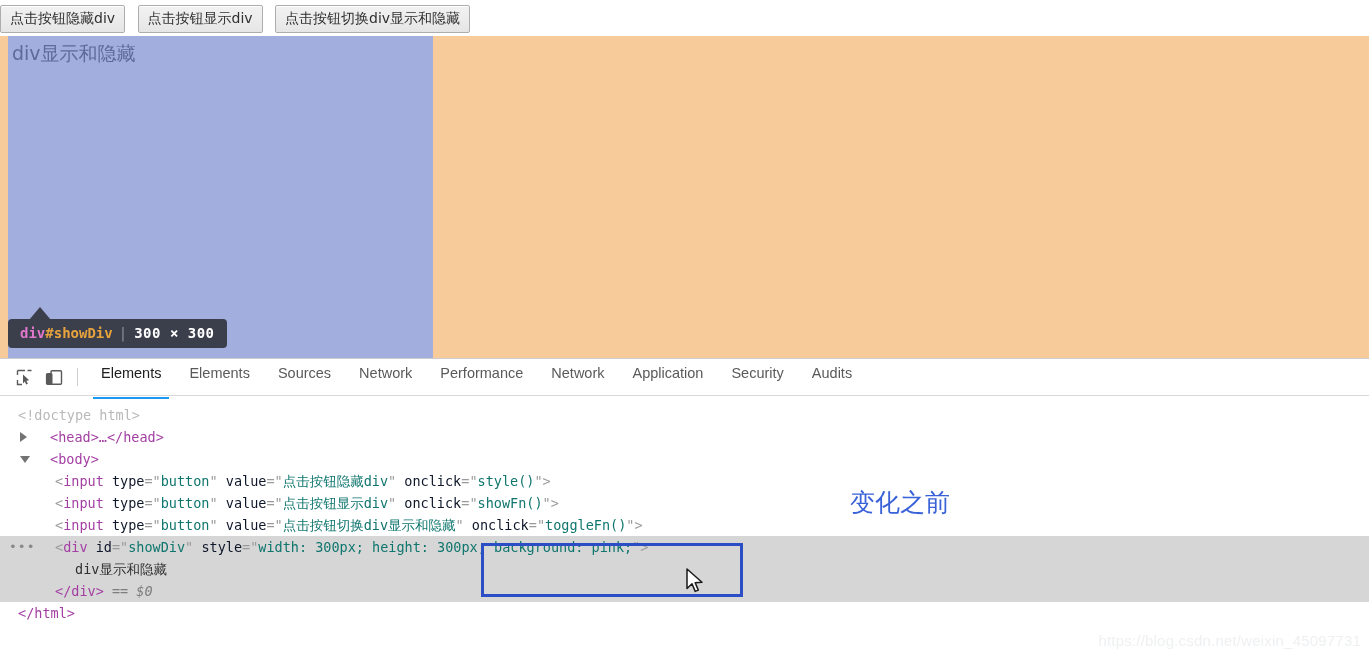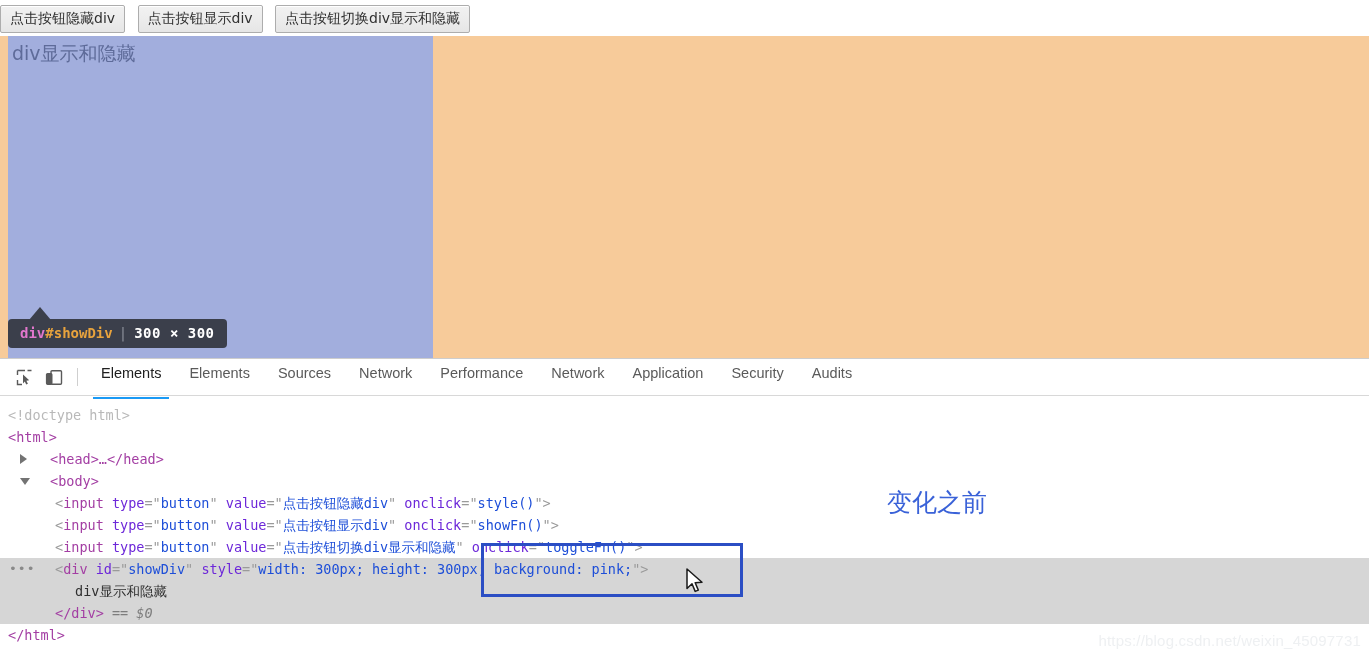--- a/index.html
+++ b/index.html
@@ -185,29 +185,29 @@
   }
   .node-row {
     position: relative;
     height: 22px;
     padding-left: 18px;
     white-space: nowrap;
   }
   .node-row.selected {
     background: #d6d6d6;
   }
-  .ind1 { padding-left: 8px; }
+  .ind1 { padding-left: 18px; }
   .ind2 { padding-left: 50px; }
   .ind3 { padding-left: 55px; }
   .ind4 { padding-left: 75px; }
 
   .punct { color: #9a9a9a; }
   .tag   { color: #a33ea3; }
-  .attr  { color: #6d28d9; }
-  .val   { color: #1d4ed8; }
+  .attr  { color: #0f172a; }
+  .val   { color: #0f766e; }
   .doctype { color: #b9b9b9; }
   .txt   { color: #303030; }
   .eq-dollar { color: #7d7d7d; font-style: italic; }
 
   .arrow {
     position: absolute;
     left: 20px;
     top: 6px;
     width: 0; height: 0;
     border-top: 5px solid transparent;
@@ -245,21 +245,20 @@
   #annotation-text {
     position: absolute;
     left: 850px;
     top: 486px;
     font-family: "DejaVu Sans", sans-serif;
     font-size: 25px;
     line-height: 34px;
     color: #3a62d8;
     white-space: nowrap;
     z-index: 20;
-    margin-left: 37px;
   }
   #watermark {
     position: absolute;
     right: 8px;
     bottom: 16px;
     font-family: "Liberation Sans", sans-serif;
     font-size: 15px;
     color: #eef0f2;
     letter-spacing: .2px;
     white-space: nowrap;
@@ -328,23 +327,20 @@
     <div class="dt-tab">Security</div>
     <div class="dt-tab">Audits</div>
   </div>
 
   <div id="dom-tree">
 
     <div class="node-row ind1">
       <span class="doctype">&lt;!doctype html&gt;</span>
     </div>
 
-    <div class="node-row ind1">
-      <span class="tag">&lt;html&gt;</span>
-    </div>
 
     <div class="node-row ind2">
       <span class="arrow"></span>
       <span class="tag">&lt;head&gt;…&lt;/head&gt;</span>
     </div>
 
     <div class="node-row ind2">
       <span class="arrow open"></span>
       <span class="tag">&lt;body&gt;</span>
     </div>

